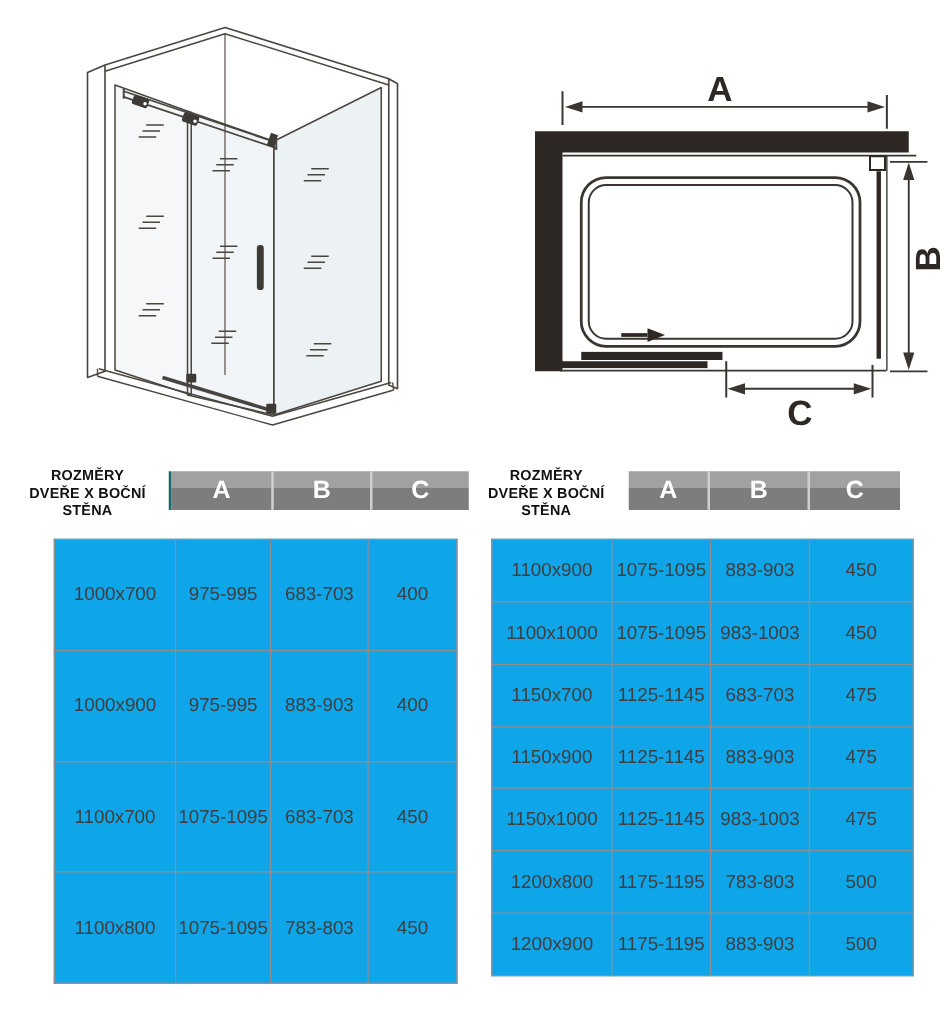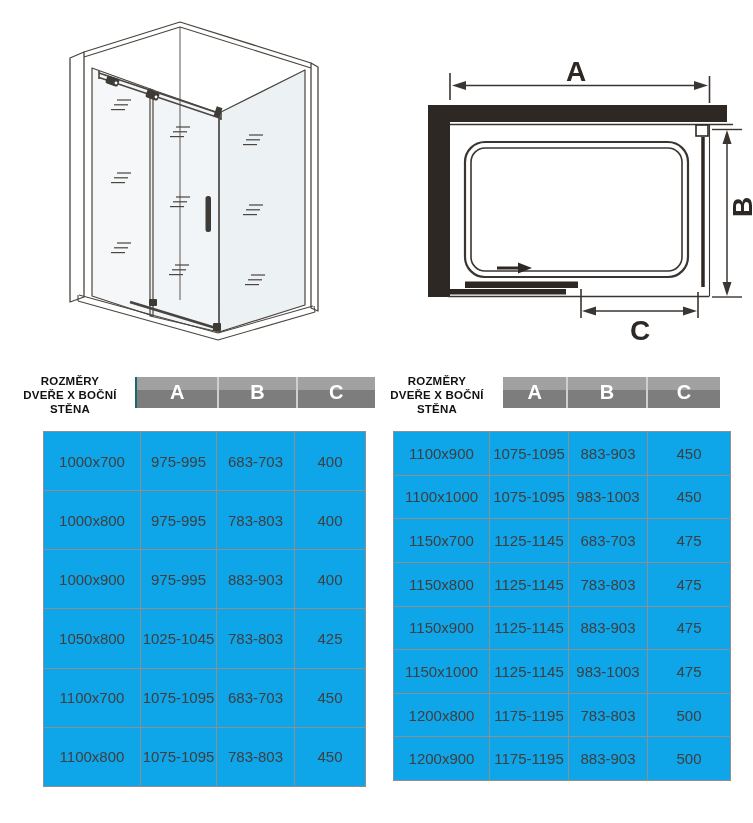--- a/index.html
+++ b/index.html
@@ -206,36 +206,24 @@
         <col>
       </colgroup>
     <tbody>
         <tr>
           <td>1000x700</td>
           <td>975-995</td>
           <td>683-703</td>
           <td>400</td>
         </tr>
         <tr>
-          <td>1000x800</td>
-          <td>975-995</td>
-          <td>783-803</td>
-          <td>400</td>
-        </tr>
-        <tr>
           <td>1000x900</td>
           <td>975-995</td>
           <td>883-903</td>
           <td>400</td>
-        </tr>
-        <tr>
-          <td>1050x800</td>
-          <td>1025-1045</td>
-          <td>783-803</td>
-          <td>425</td>
         </tr>
         <tr>
           <td>1100x700</td>
           <td>1075-1095</td>
           <td>683-703</td>
           <td>450</td>
         </tr>
         <tr>
           <td>1100x800</td>
           <td>1075-1095</td>
@@ -274,26 +262,20 @@
           <td>983-1003</td>
           <td>450</td>
         </tr>
         <tr>
           <td>1150x700</td>
           <td>1125-1145</td>
           <td>683-703</td>
           <td>475</td>
         </tr>
         <tr>
-          <td>1150x800</td>
-          <td>1125-1145</td>
-          <td>783-803</td>
-          <td>475</td>
-        </tr>
-        <tr>
           <td>1150x900</td>
           <td>1125-1145</td>
           <td>883-903</td>
           <td>475</td>
         </tr>
         <tr>
           <td>1150x1000</td>
           <td>1125-1145</td>
           <td>983-1003</td>
           <td>475</td>

